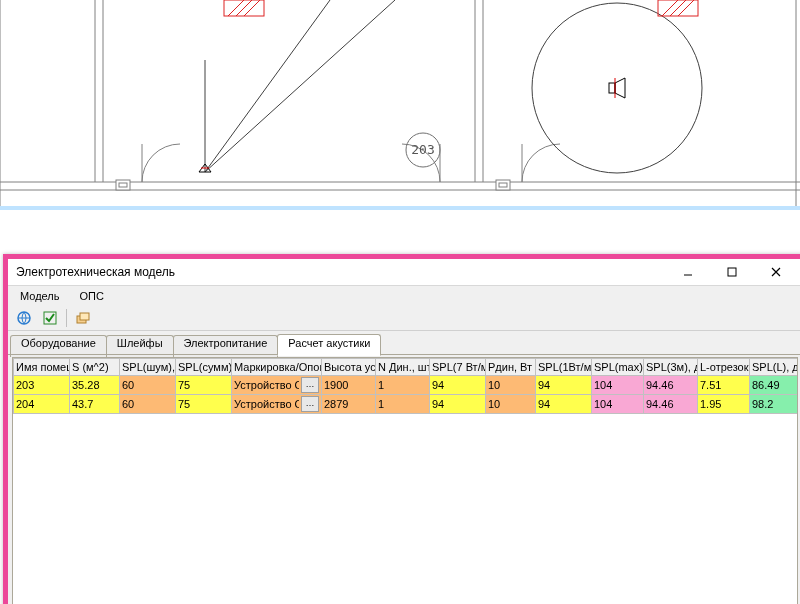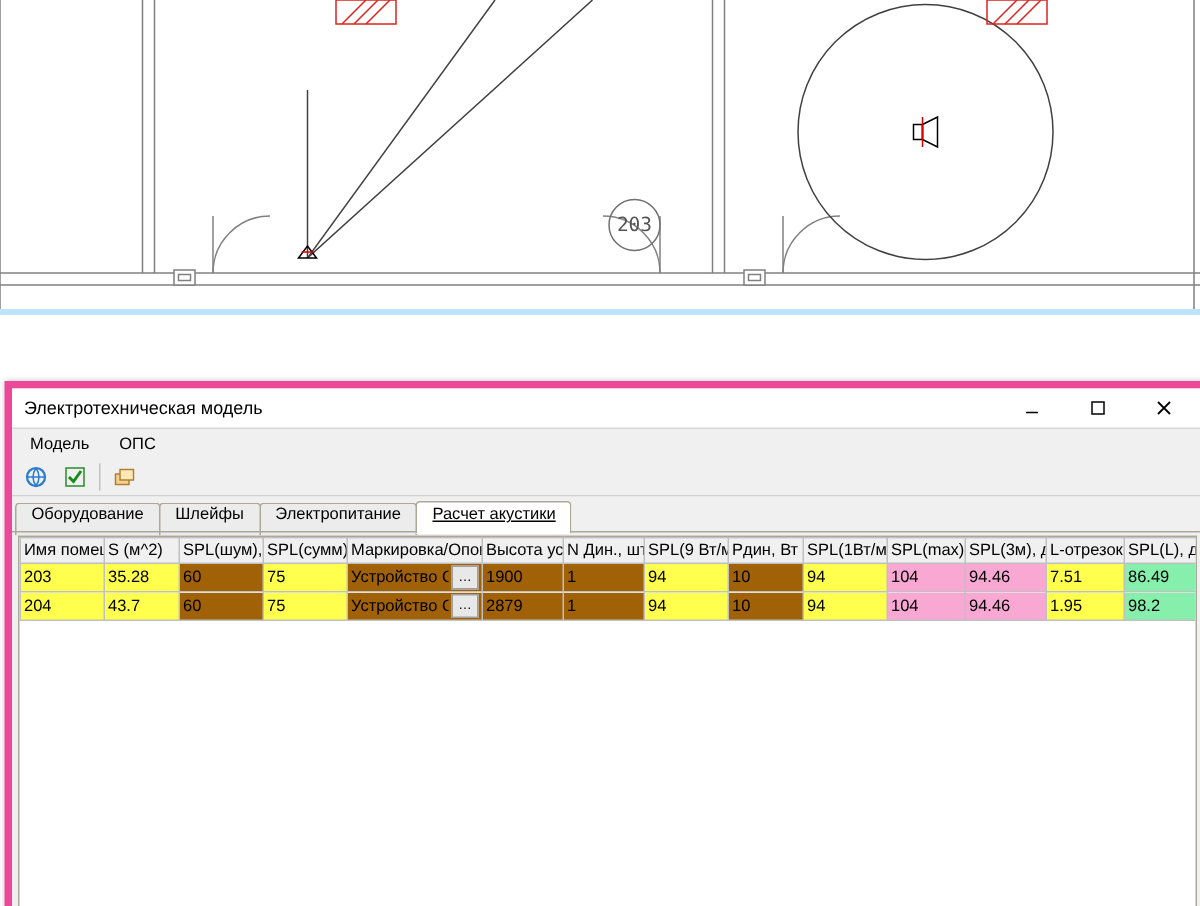--- a/index.html
+++ b/index.html
@@ -95,21 +95,21 @@
     border-bottom:none;
     border-radius:3px 3px 0 0;
     padding: 2px 10px 3px 10px;
     background:#f0f0f0;
     margin-right:-1px;
     top:1px;
     color:#000;
     font-size:11px;
   }
   .tab.inactive { background:#ececec; top:2px; padding-top:1px; padding-bottom:2px; z-index:0;}
-  .tab.active { background:#fff; z-index:2; border-bottom:1px solid #fff;text-decoration:underline;}
+  .tab.active { background:#fff; z-index:2; border-bottom:1px solid #fff;}
   
   .grid-wrap {
     flex:1;
     background:#fff;
     border:1px solid #aca899;
     margin:2px 4px 2px 4px;
     overflow:hidden;
     position:relative;
   }
   table.grid {
@@ -129,21 +129,21 @@
     vertical-align:middle;
   }
   table.grid th {
     background:#f0f0f0;
     font-weight:normal;
     color:#000;
   }
   .c-yellow { background:#ffff4d; }
   .c-blue   { background:#f9a8d4; }
   .c-green  { background:#86efac; }
-  .c-white  { background:#a16207; }
+  .c-white  { background:#fdba74; }
   .cell-ellipsis {
     display:flex; align-items:center;
   }
   .cell-ellipsis span.txt { flex:1; overflow:hidden; }
   .btn-ellipsis {
     width:16px; height:14px;
     background:#e8e8e8;
     border:1px solid #a0a0a0;
     font-size:9px; line-height:12px;
     text-align:center;
@@ -313,21 +313,21 @@
       </colgroup>
       <thead>
         <tr>
           <th>Имя помещ</th>
           <th>S (м^2)</th>
           <th>SPL(шум), </th>
           <th>SPL(сумм), </th>
           <th>Маркировка/Опов</th>
           <th>Высота уст</th>
           <th>N Дин., шт</th>
-          <th>SPL(9 Вт/м</th>
+          <th>SPL(7 Вт/м</th>
           <th>Pдин, Вт</th>
           <th>SPL(1Вт/м,</th>
           <th>SPL(max), </th>
           <th>SPL(3м), д</th>
           <th>L-отрезок,</th>
           <th>SPL(L), дБ</th>
         </tr>
       </thead>
       <tbody>
         <tr>

